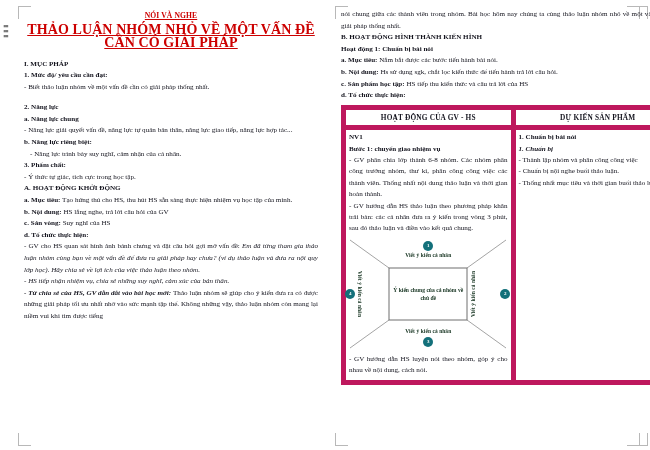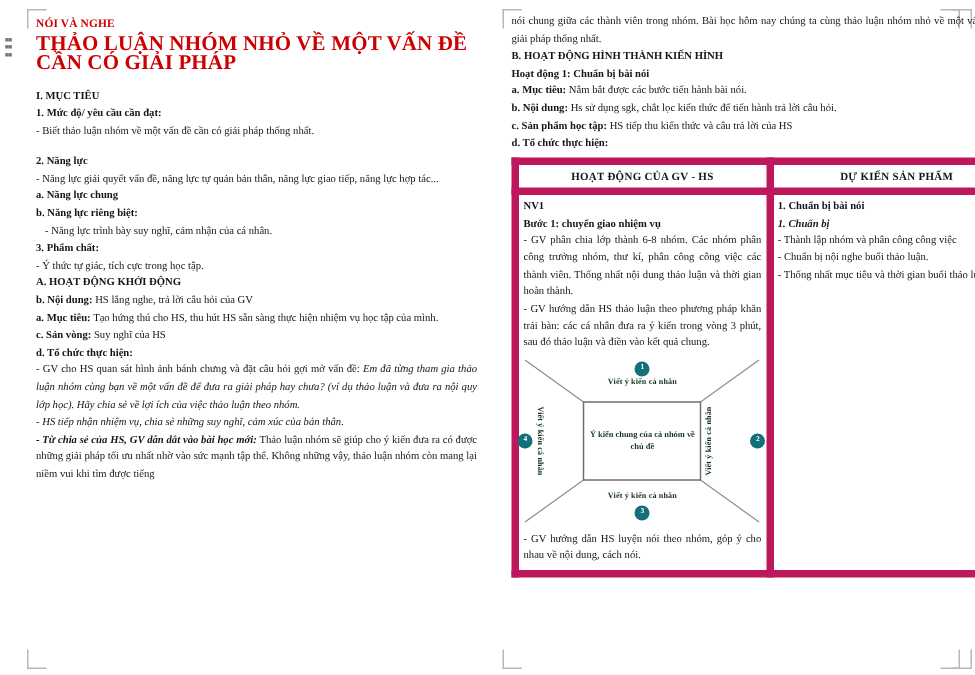--- a/index.html
+++ b/index.html
@@ -44,21 +44,21 @@
     position: absolute;
     top: 0;
     font-size: 7.1px;
     line-height: 11.6px;
     color: #14141e;
     text-align: justify;
   }
   .col-left  { left: 24px;  width: 294px; top: 9px; }
   .col-right { left: 341px; width: 344px; top: 9px; }
 
-  .title-block { text-align: left; color: #cc0000; font-weight: bold; }
+  .title-block { text-align: center; color: #cc0000; font-weight: bold; text-decoration: underline; }
   .title-line {
     color: #cc0000;
     font-weight: bold;
     font-size: 7.6px;
     line-height: 13.5px;
     letter-spacing: .1px;
   }
   .title-main { font-size: 14px; }
 
   p.para { margin: 0; padding: 0; }
@@ -167,37 +167,37 @@
 
   <div class="page-col col-left">
 
     <div class="title-block">
       <p class="para title-line">NÓI VÀ NGHE</p>
       <p class="para title-line title-main">THẢO LUẬN NHÓM NHỎ VỀ MỘT VẤN ĐỀ CẦN CÓ GIẢI PHÁP</p>
     </div>
 
     <div class="sp"></div>
 
-    <p class="para heading">I. MỤC TIÊU</p>
+    <p class="para heading">I. MỤC PHÁP</p>
     <p class="para heading">1. Mức độ/ yêu cầu cần đạt:</p>
     <p class="para">- Biết thảo luận nhóm về một vấn đề cần có giải pháp thống nhất.</p>
 
     <div class="sp"></div>
 
     <p class="para heading">2. Năng lực</p>
+    <p class="para heading">a. Năng lực chung</p>
     <p class="para">- Năng lực giải quyết vấn đề, năng lực tự quản bản thân, năng lực giao tiếp, năng lực hợp tác...</p>
-    <p class="para heading">a. Năng lực chung</p>
     <p class="para heading">b. Năng lực riêng biệt:</p>
     <p class="para indent">- Năng lực trình bày suy nghĩ, cảm nhận của cá nhân.</p>
     <p class="para heading">3. Phẩm chất:</p>
     <p class="para">- Ý thức tự giác, tích cực trong học tập.</p>
     <p class="para heading">A. HOẠT ĐỘNG KHỞI ĐỘNG</p>
 
+    <p class="para"><span class="b">a. Mục tiêu:</span><span> Tạo hứng thú cho HS, thu hút HS sẵn sàng thực hiện nhiệm vụ học tập của mình.</span></p>
     <p class="para"><span class="b">b. Nội dung:</span><span> HS lắng nghe, trả lời câu hỏi của GV</span></p>
-    <p class="para"><span class="b">a. Mục tiêu:</span><span> Tạo hứng thú cho HS, thu hút HS sẵn sàng thực hiện nhiệm vụ học tập của mình.</span></p>
     <p class="para"><span class="b">c. Sản vòng:</span><span> Suy nghĩ của HS</span></p>
     <p class="para heading">d. Tổ chức thực hiện:</p>
 
     <p class="para"><span>- GV cho HS quan sát hình ảnh bánh chưng và đặt câu hỏi gợi mở vấn đề: </span><span class="i">Em đã từng tham gia thảo luận nhóm cùng bạn về một vấn đề để đưa ra giải pháp hay chưa? (ví dụ thảo luận và đưa ra nội quy lớp học). Hãy chia sẻ về lợi ích của việc thảo luận theo nhóm.</span></p>
     <p class="para i">- HS tiếp nhận nhiệm vụ, chia sẻ những suy nghĩ, cảm xúc của bản thân.</p>
     <p class="para"><span class="bi">- Từ chia sẻ của HS, GV dẫn dắt vào bài học mới: </span><span>Thảo luận nhóm sẽ giúp cho ý kiến đưa ra có được những giải pháp tối ưu nhất nhờ vào sức mạnh tập thể. Không những vậy, thảo luận nhóm còn mang lại niềm vui khi tìm được tiếng</span></p>
   </div>
 
   <div class="page-col col-right">
 

